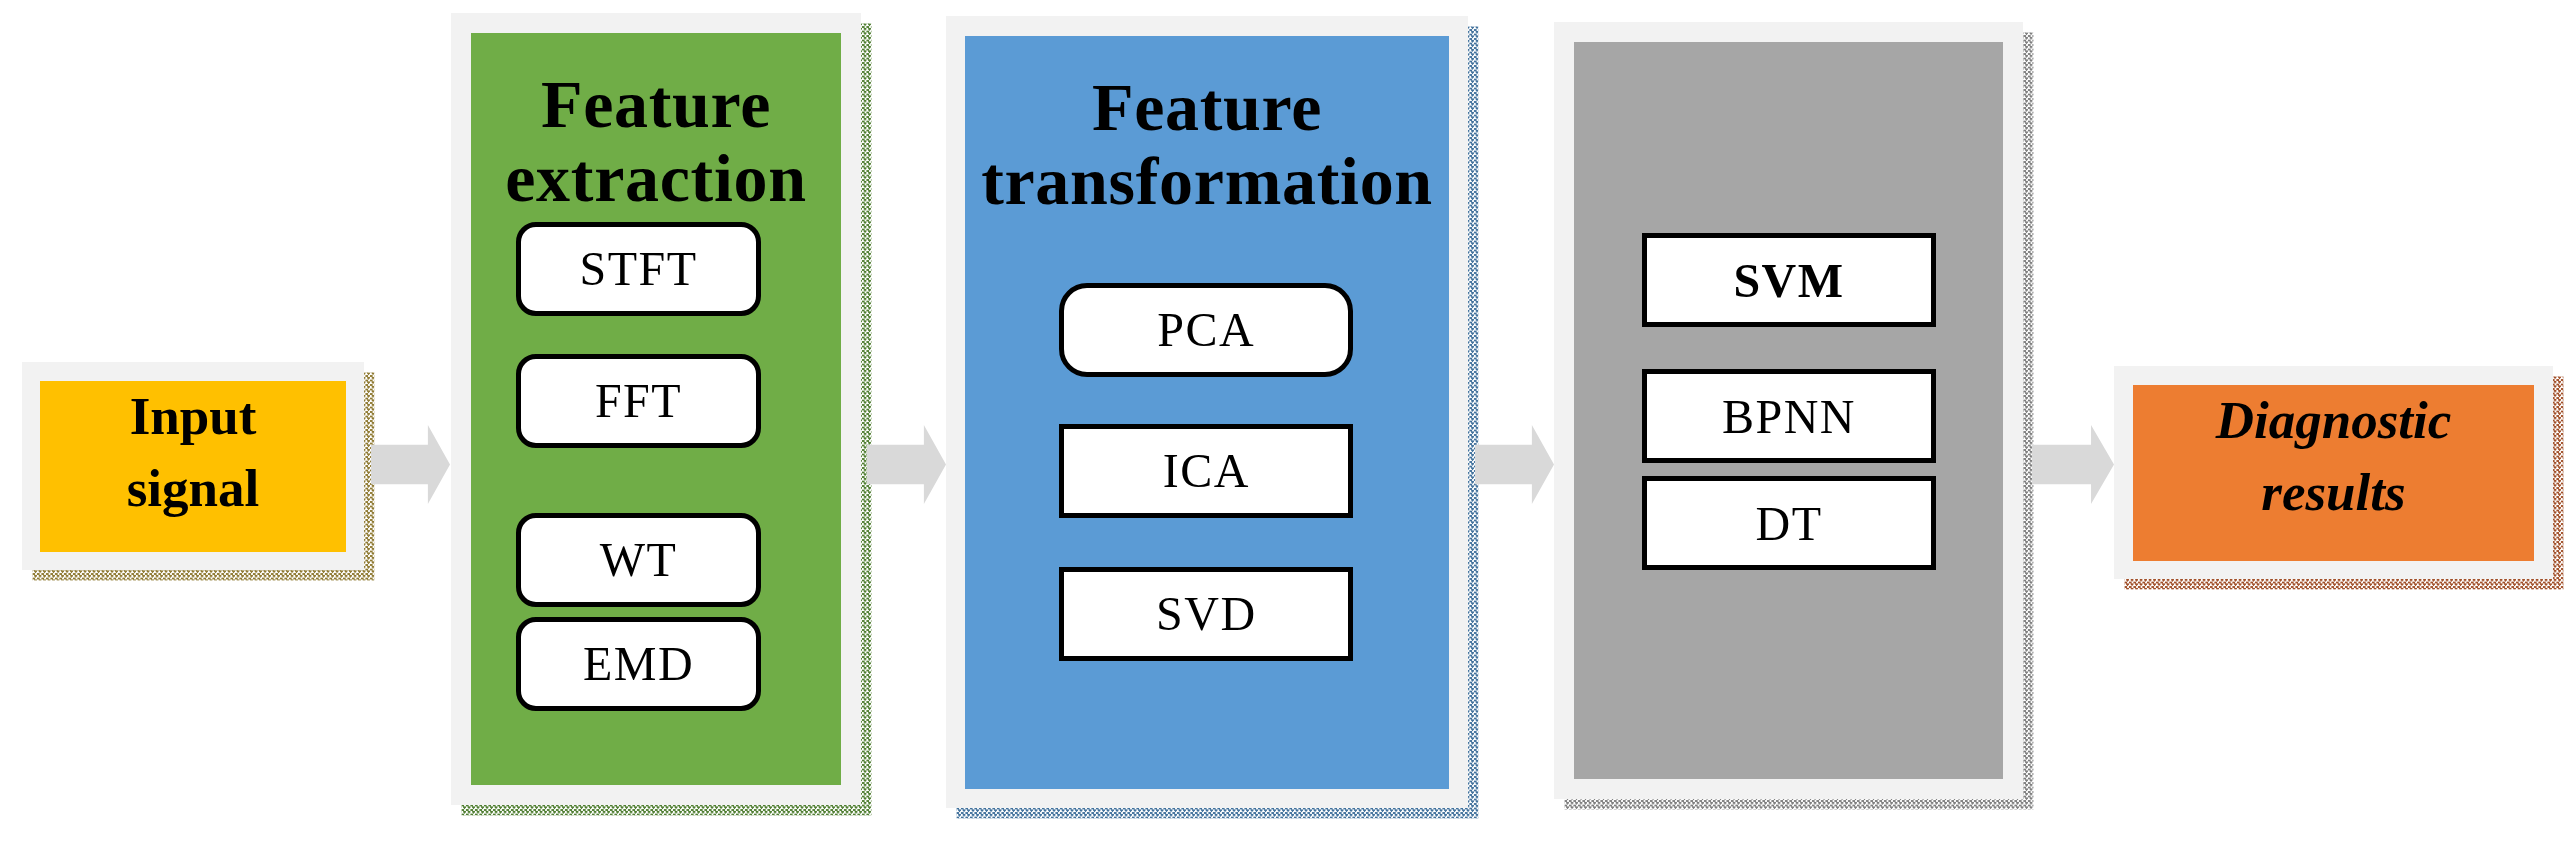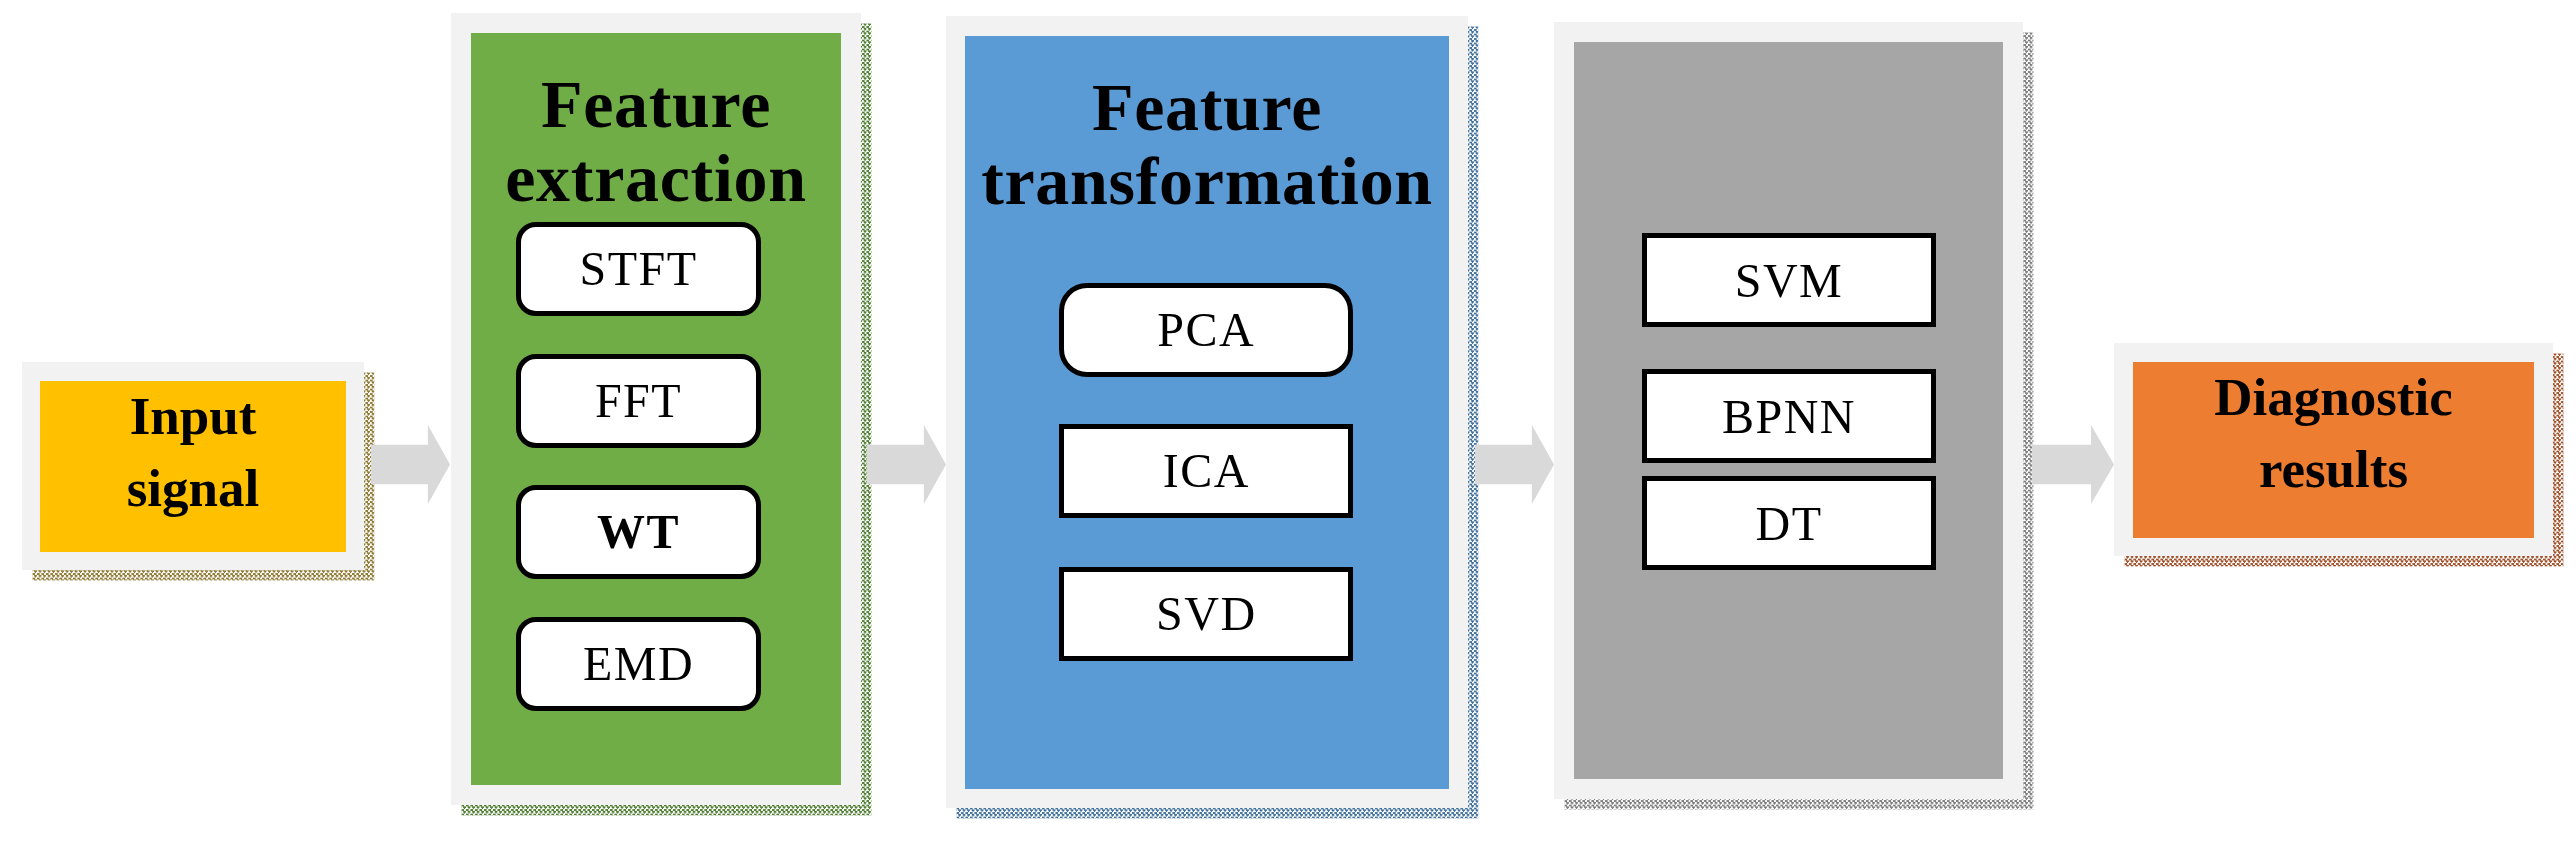--- a/index.html
+++ b/index.html
@@ -83,33 +83,33 @@
     z-index: 2;
   }
 
   
   #input-wrap   { left: 22px;   top: 362px; width: 342px; height: 208px; }
   #input-fill   { left: 18px; top: 19.3px; right: 18px; bottom: 18px; background: var(--input-fill); }
 
   #stage1-wrap  { left: 451px;  top: 12.6px;  width: 410px; height: 792px; }
   #stage1-fill  { left: 20px; top: 20px; right: 20px; bottom: 20px; background: var(--stage1-fill); }
   #stage1-fill .box { left: 45px; width: 245px; height: 94px; border-radius: 20px; }
-  #s1-box0 { top: 189px; } #s1-box1 { top: 321px; } #s1-box2 { top: 452px; font-weight: bold; } #s1-box3 { top: 584px; }
+  #s1-box0 { top: 189px; } #s1-box1 { top: 321px; } #s1-box2 { top: 480px; } #s1-box3 { top: 584px; }
 
   #stage2-wrap  { left: 946px; top: 16.3px;  width: 522px; height: 792px; }
   #stage2-fill  { left: 19.3px; top: 19.3px; right: 19.3px; bottom: 19.3px; background: var(--stage2-fill); }
   #stage2-fill .box { left: 94px; width: 294px; height: 94px; }
   #s2-box0 { top: 247px; border-radius: 28px; } #s2-box1 { top: 388px; } #s2-box2 { top: 531px; }
 
   #stage3-wrap  { left: 1554px; top: 22px;  width: 469px; height: 777px; }
   #stage3-fill  { left: 20px; top: 20px; right: 20px; bottom: 20px; background: var(--stage3-fill); }
   #stage3-fill .box { left: 68px; width: 294px; height: 94px; }
-  #s3-box0 { top: 191px; } #s3-box1 { top: 327px; } #s3-box2 { top: 434px; } #s3-box3 { top: 599px; }
+  #s3-box0 { top: 191px; font-weight: bold; } #s3-box1 { top: 327px; } #s3-box2 { top: 434px; } #s3-box3 { top: 599px; }
 
-  #output-wrap  { left: 2114px; top: 343px; width: 439px; height: 213px; }
+  #output-wrap  { left: 2114px; top: 366px; width: 439px; height: 213px; font-style: italic; }
   #output-fill  { left: 19.3px; top: 19.3px; right: 19.3px; bottom: 18px; background: var(--output-fill); }
 
   #arrow-1 { left: 371px; }
   #arrow-2 { left: 867px; }
   #arrow-3 { left: 1475px; }
   #arrow-4 { left: 2032px; width: 82px; }
 </style>
 </head>
 <body>
 

